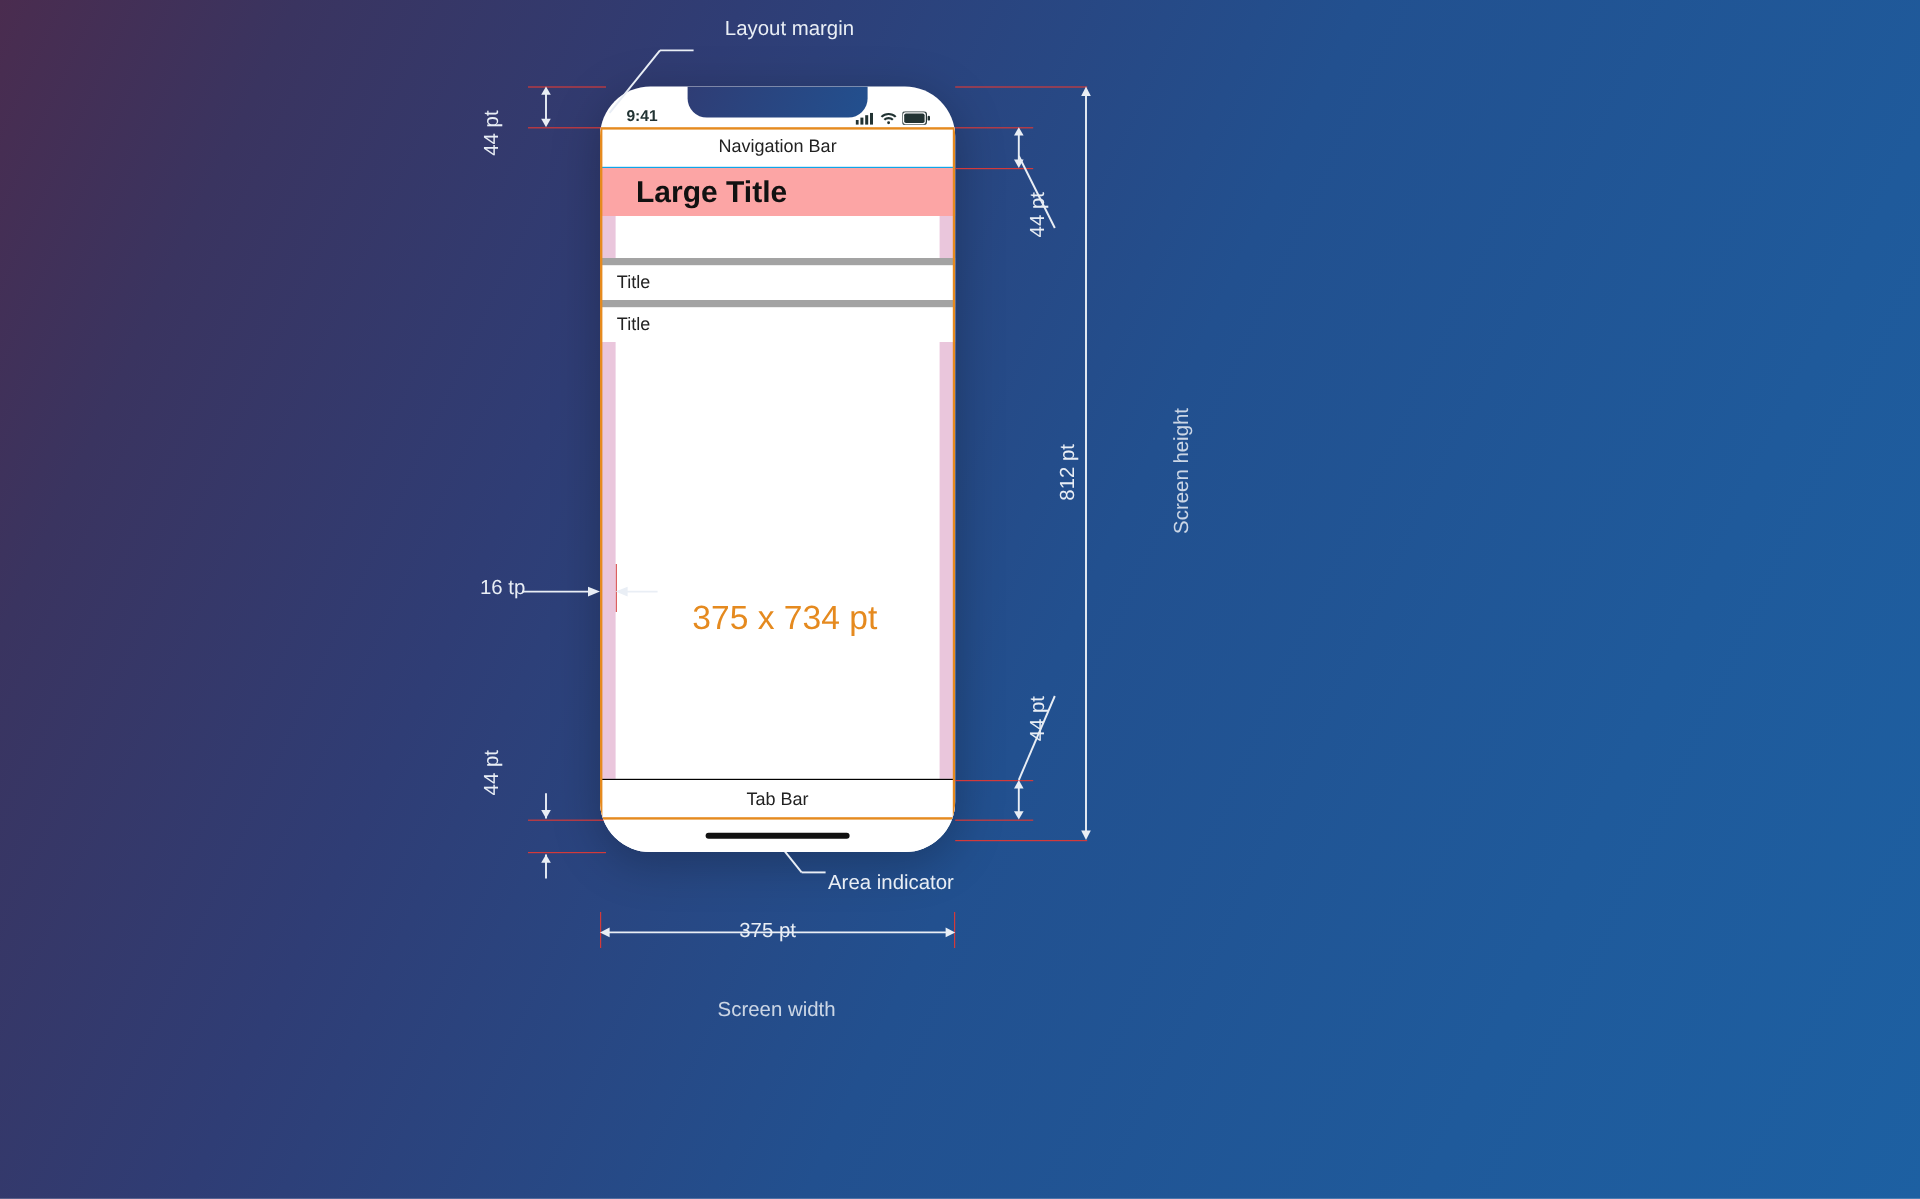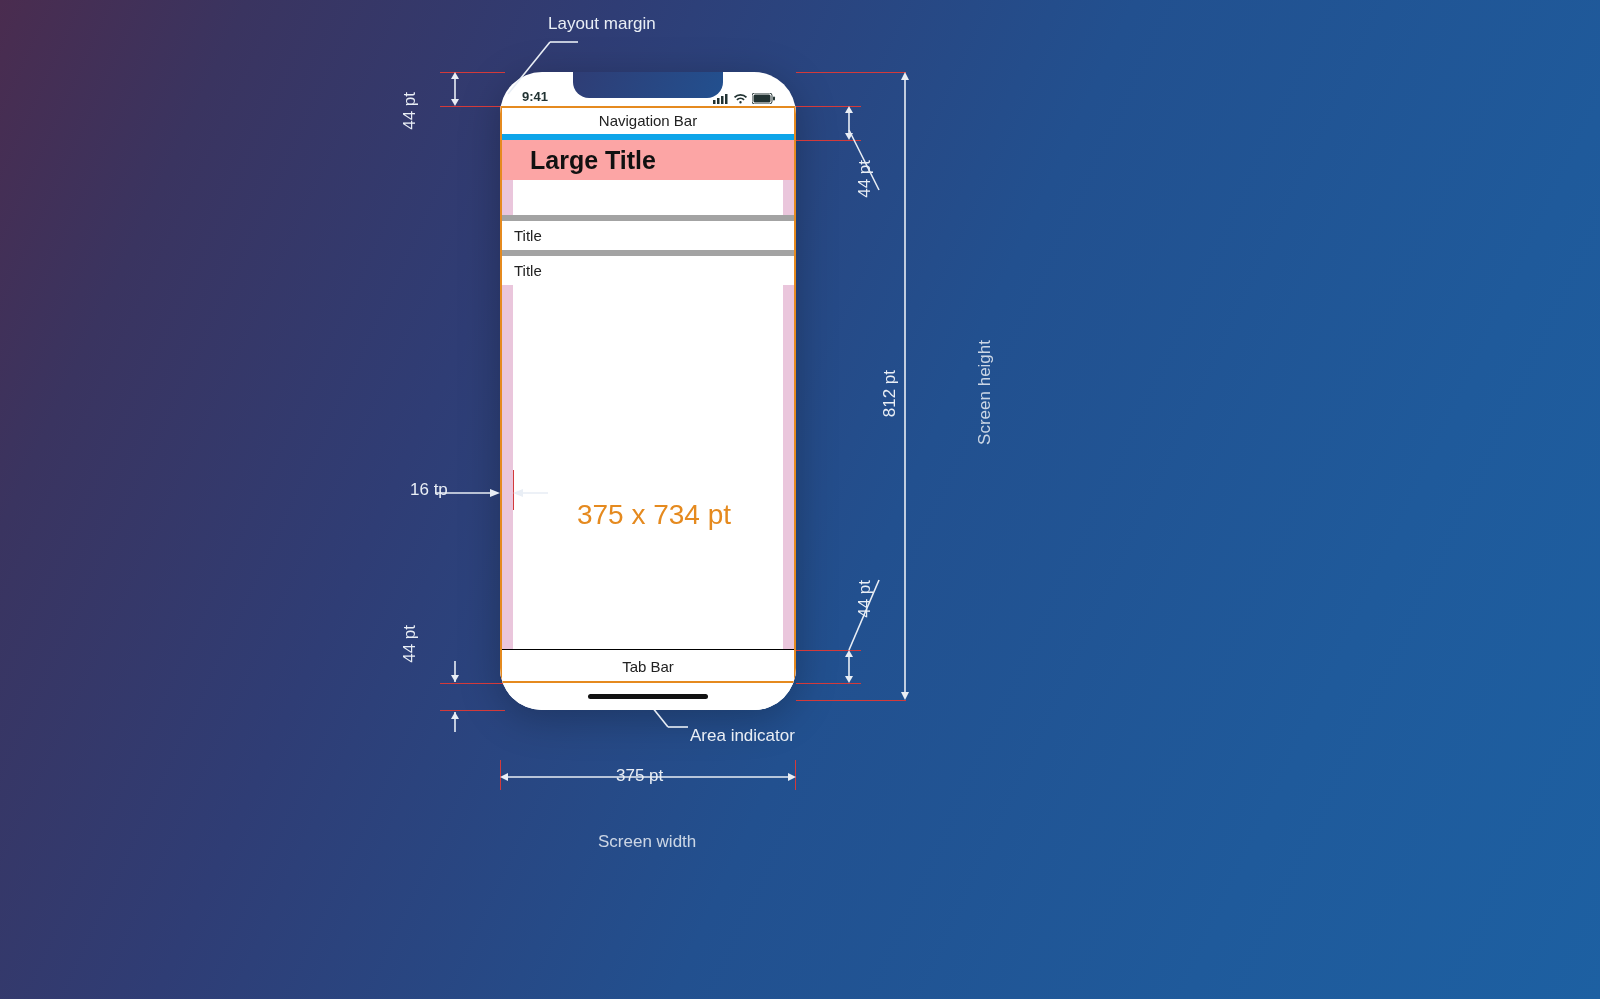--- a/index.html
+++ b/index.html
@@ -63,21 +63,21 @@
   
   .content {
     position:absolute; left:0; right:0; top:34px; bottom:27px;
     z-index:3;
     display:flex; flex-direction:column;
   }
   .navbar {
     height:34px; background:#fff;
     display:flex; align-items:center; justify-content:center;
     font-size:15px; color:#222;
-    border-bottom:6px solid #0ea5e9;
+    border-bottom:1px solid #0ea5e9;
   }
   .largetitle {
     height:40px; background:#fca5a5;
     display:flex; align-items:center;
     padding-left:30px;
     font-size:25px; font-weight:600; color:#111;
   }
   .section-label {
     color:#fff; font-size:13.5px; letter-spacing:0.3px;
     padding:14px 14px 6px 14px;
@@ -221,21 +221,21 @@
   <div class="anno vtext" style="left:400px; top:92px">44 pt</div>
 
   <svg class="arrow" style="left:430px; top:486px" width="100" height="14">
     <line x1="5" y1="7" x2="62" y2="7"></line>
       <polygon points="70,7 60,3 60,11"></polygon>
   </svg>
   <svg class="arrow" style="left:513px; top:486px" width="40" height="14">
     <line x1="8" y1="7" x2="35" y2="7"></line>
       <polygon points="0,7 10,3 10,11"></polygon>
   </svg>
-  <div class="anno" style="left:410px; top:480px">16 tp</div>
+  <div class="anno" style="left:400px; top:480px">16 tp</div>
 
   <svg class="arrow" style="left:448px; top:656px" width="14" height="26">
     <line x1="7" y1="5" x2="7" y2="26"></line>
       <polygon points="7,26 3,19 11,19"></polygon>
   </svg>
   <svg class="arrow" style="left:448px; top:712px" width="14" height="26">
     <line x1="7" y1="0" x2="7" y2="20"></line>
       <polygon points="7,0 3,7 11,7"></polygon>
   </svg>
   <div class="anno vtext" style="left:400px; top:625px">44 pt</div>
@@ -274,21 +274,21 @@
       <polygon points="0,7 8,3 8,11"></polygon>
       <polygon points="296,7 288,3 288,11"></polygon>
   </svg>
   <div class="anno" style="left:616px; top:766px">375 pt</div>
   <div class="anno" style="left:598px; top:832px; opacity:0.85">Screen width</div>
 
   <svg class="arrow" style="left:508px; top:32px" width="70" height="62">
     <line x1="0" y1="62" x2="42" y2="10"></line>
       <line x1="42" y1="10" x2="70" y2="10"></line>
   </svg>
-  <div class="anno" style="left:548px; top:14px">Layout margin</div>
+  <div class="anno" style="left:604px; top:14px">Layout margin</div>
 
   <svg class="arrow" style="left:648px; top:702px" width="40" height="30">
     <line x1="0" y1="0" x2="20" y2="25"></line>
       <line x1="20" y1="25" x2="40" y2="25"></line>
   </svg>
   <div class="anno" style="left:690px; top:726px">Area indicator</div>
 
 </div>
 
 </body></html>

